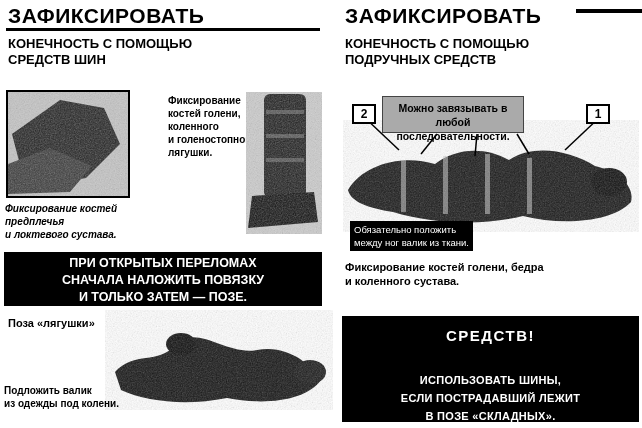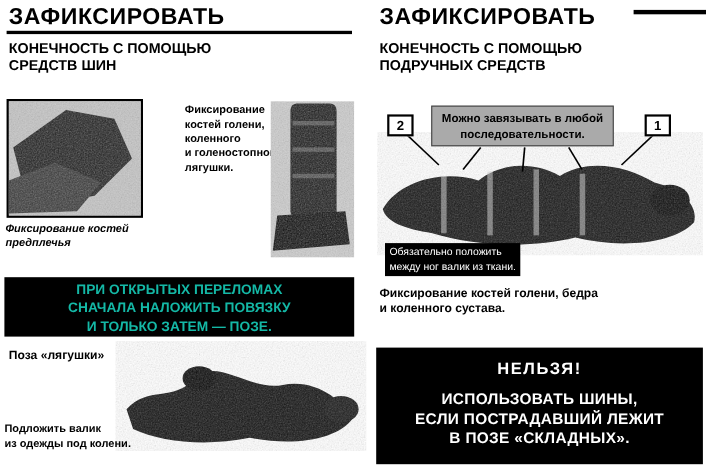--- a/index.html
+++ b/index.html
@@ -5,31 +5,31 @@
   html,body{margin:0;padding:0;background:#fff;}
   .page{position:relative;width:642px;height:428px;background:#ffffff;
         font-family:"Liberation Sans",sans-serif;color:#000;overflow:hidden;}
   .abs{position:absolute;}
   .t-title{font-size:21px;font-weight:bold;letter-spacing:.5px;white-space:nowrap;}
   .t-sub{font-size:13px;font-weight:bold;line-height:16px;}
   .t-small{font-size:10px;font-weight:bold;line-height:13px;}
   .t-cap{font-size:11px;font-weight:bold;line-height:14px;}
   .rule{background:#000;}
   .photo-border{border:2px solid #000;background:#cfcfcf;box-sizing:border-box;}
-  .banner{background:#000;color:#14b8a6;text-align:center;font-size:12.5px;
+  .banner{background:#000;color:#ffffff;text-align:center;font-size:12.5px;
           font-weight:bold;line-height:17px;padding-top:3px;box-sizing:border-box;}
   .marker{width:20px;height:16px;border:2px solid #000;background:#fff;text-align:center;
           font-size:12px;font-weight:bold;line-height:16px;box-sizing:content-box;z-index:5;}
   .note{background:#aaaaaa;border:1px solid #444;text-align:center;font-size:10.5px;
         font-weight:bold;line-height:14px;padding-top:4px;box-sizing:border-box;z-index:4;}
   .chip{background:#000;color:#fff;font-size:9.5px;font-weight:normal;line-height:13px;
         padding:2px 4px;z-index:6;}
   .forbid{background:#000;color:#fff;text-align:center;box-sizing:border-box;}
   .forbid-title{font-size:15px;font-weight:bold;letter-spacing:1.5px;margin-top:11px;}
-  .forbid-lines{font-size:14px;font-weight:bold;line-height:18px;margin-top:9px;letter-spacing:.3px;}
+  .forbid-lines{font-size:11px;font-weight:bold;line-height:18px;margin-top:27px;letter-spacing:.3px;}
   svg{display:block;}
 </style>
 </head>
 <body>
 
 <div class="page">
 
   <div class="abs t-title" style="left:8px;top:4px;">ЗАФИКСИРОВАТЬ</div>
   <div class="abs rule" style="left:6px;top:28px;width:314px;height:3px;"></div>
 
@@ -47,20 +47,21 @@
       <rect width="120" height="104" fill="#c4c4c4"></rect>
       <polygon points="4,42 52,8 96,16 112,52 78,86 18,96" fill="#222222"></polygon>
       <polygon points="0,72 42,56 84,74 62,100 0,102" fill="#3a3a3a"></polygon>
       <rect width="120" height="104" filter="url(#g1)" opacity="0.45"></rect>
     </svg>
   </div>
 
   <div class="abs t-small" style="left:5px;top:202px;font-style:italic;">
     <div>Фиксирование костей</div>
     <div>предплечья</div>
+    <div>и локтевого сустава.</div>
   </div>
 
   <div class="abs t-small" style="left:168px;top:94px;">
     <div>Фиксирование</div>
     <div>костей голени,</div>
     <div>коленного</div>
     <div>и голеностопного</div>
     <div>лягушки.</div>
   </div>
 
@@ -135,37 +136,37 @@
     <line x1="18" y1="24" x2="54" y2="58" stroke="#000" stroke-width="1.5"></line>
     <line x1="256" y1="24" x2="220" y2="58" stroke="#000" stroke-width="1.5"></line>
     <line x1="92" y1="42" x2="76" y2="62" stroke="#000" stroke-width="1.5"></line>
     <line x1="132" y1="42" x2="130" y2="64" stroke="#000" stroke-width="1.5"></line>
     <line x1="172" y1="42" x2="184" y2="62" stroke="#000" stroke-width="1.5"></line>
   </svg>
 
   <div class="abs marker" style="left:352px;top:104px;">2</div>
   <div class="abs marker" style="left:586px;top:104px;">1</div>
 
-  <div class="abs note" style="left:392px;top:96px;width:166px;height:37px;">
+  <div class="abs note" style="left:382px;top:96px;width:142px;height:37px;">
     <div>Можно завязывать в любой</div>
     <div>последовательности.</div>
   </div>
 
   <div class="abs chip" style="left:350px;top:221px;">
     <div>Обязательно положить</div>
     <div>между ног валик из ткани.</div>
   </div>
 
   <div class="abs t-cap" style="left:345px;top:260px;">
     <div>Фиксирование костей голени, бедра</div>
     <div>и коленного сустава.</div>
   </div>
 
   <div class="abs forbid" style="left:342px;top:316px;width:297px;height:106px;">
-    <div class="forbid-title">НЕЛЬЗЯ!</div>
+    <div class="forbid-title">СРЕДСТВ!</div>
     <div class="forbid-lines">
       <div>ИСПОЛЬЗОВАТЬ ШИНЫ,</div>
       <div>ЕСЛИ ПОСТРАДАВШИЙ ЛЕЖИТ</div>
       <div>В ПОЗЕ «СКЛАДНЫХ».</div>
     </div>
   </div>
 
 </div>
 
 </body></html>

